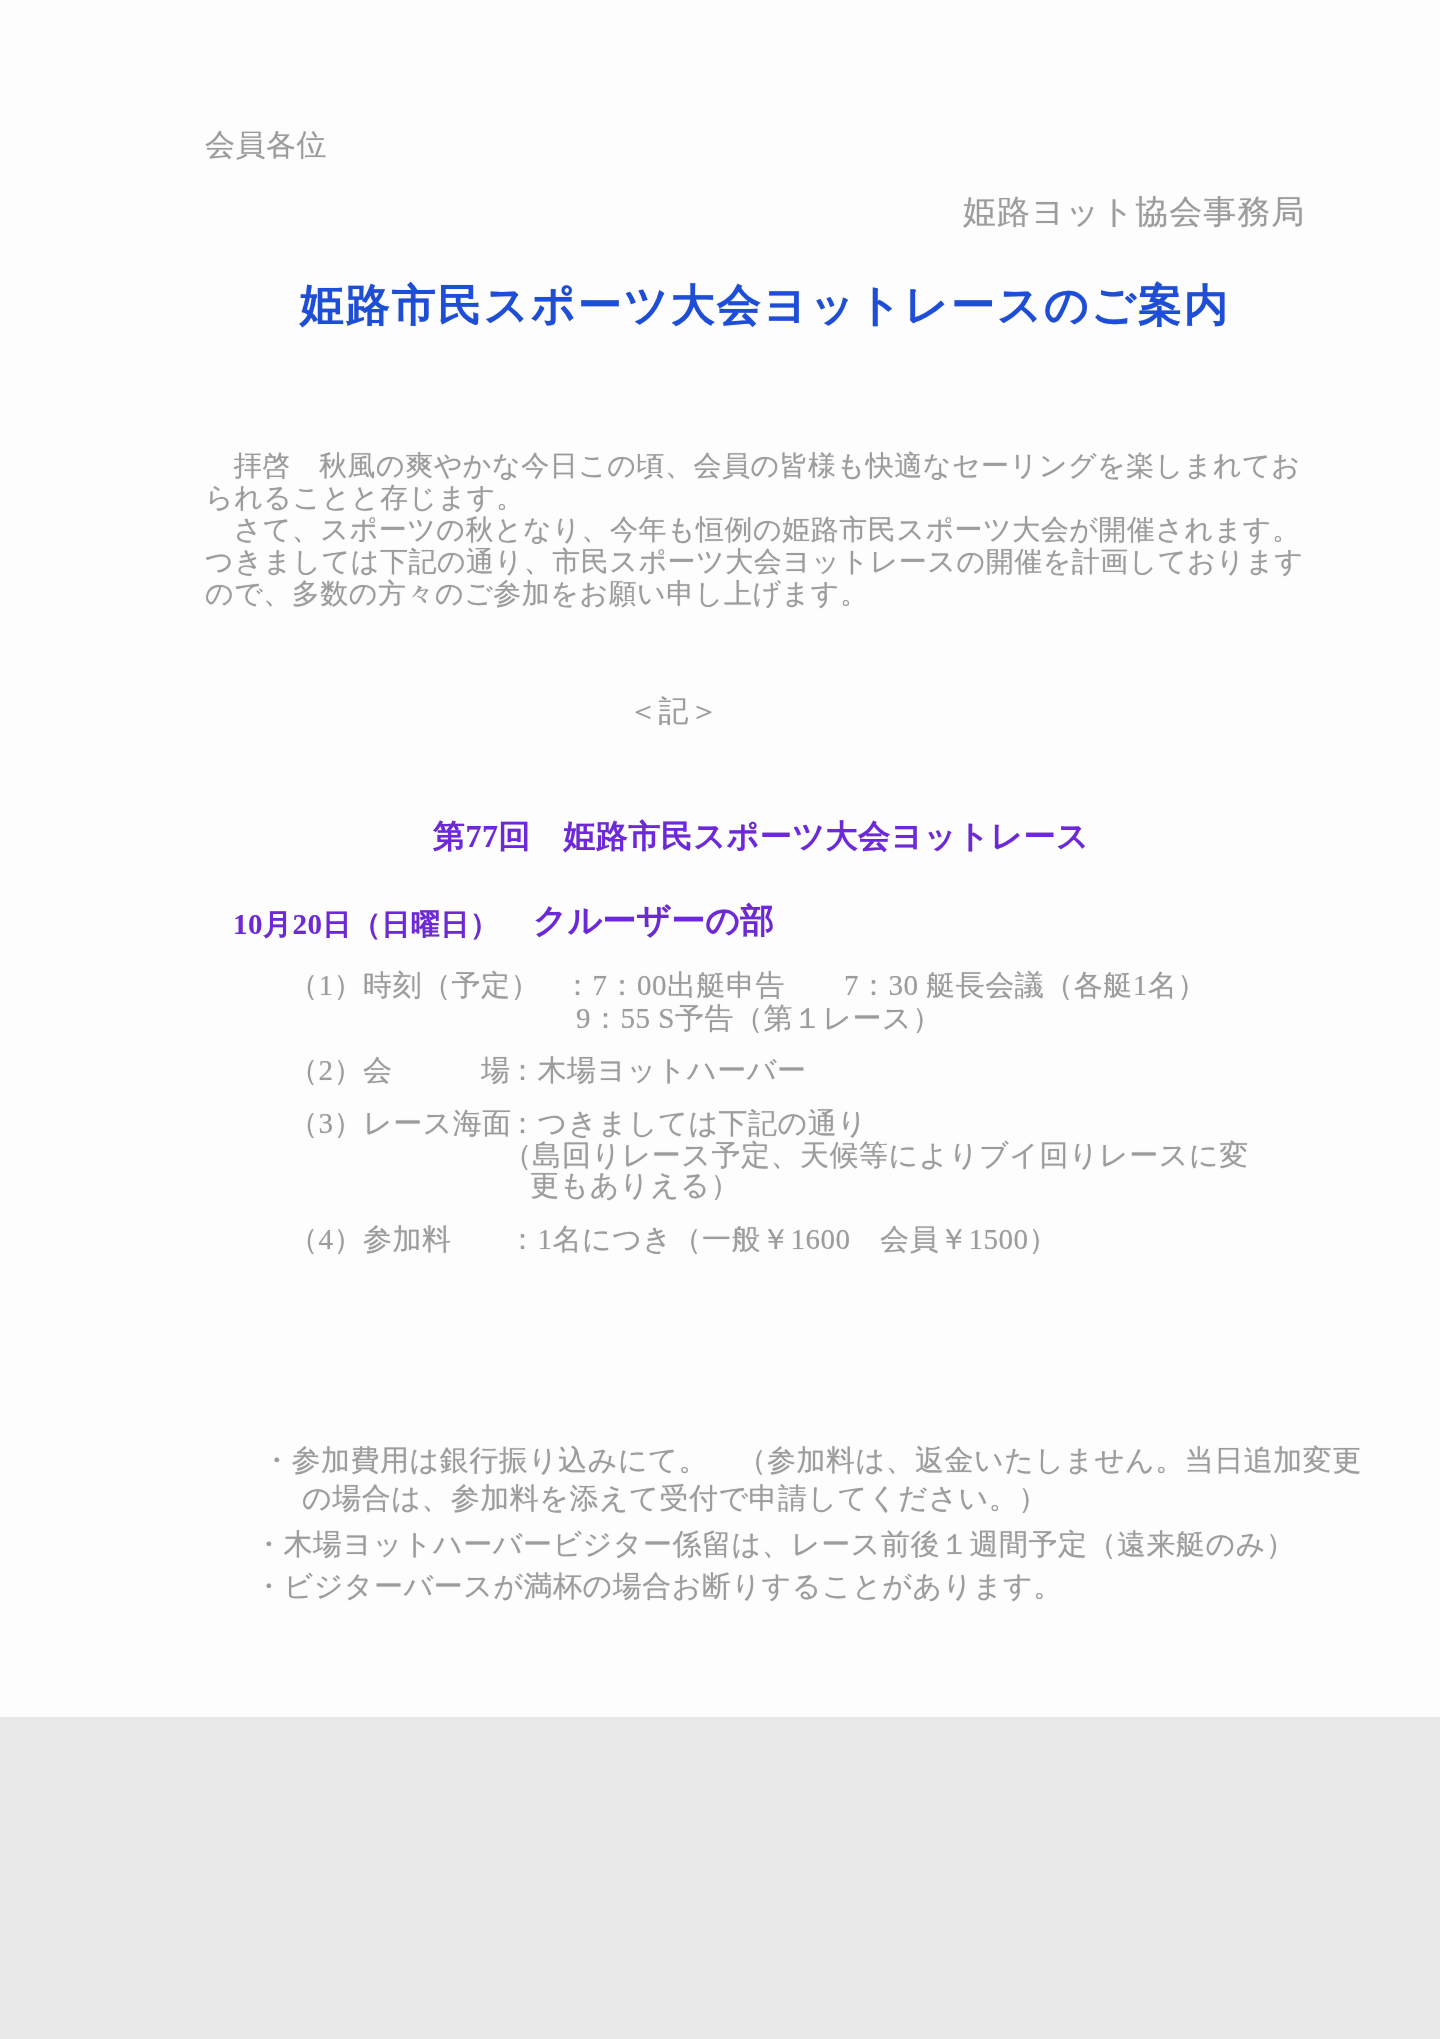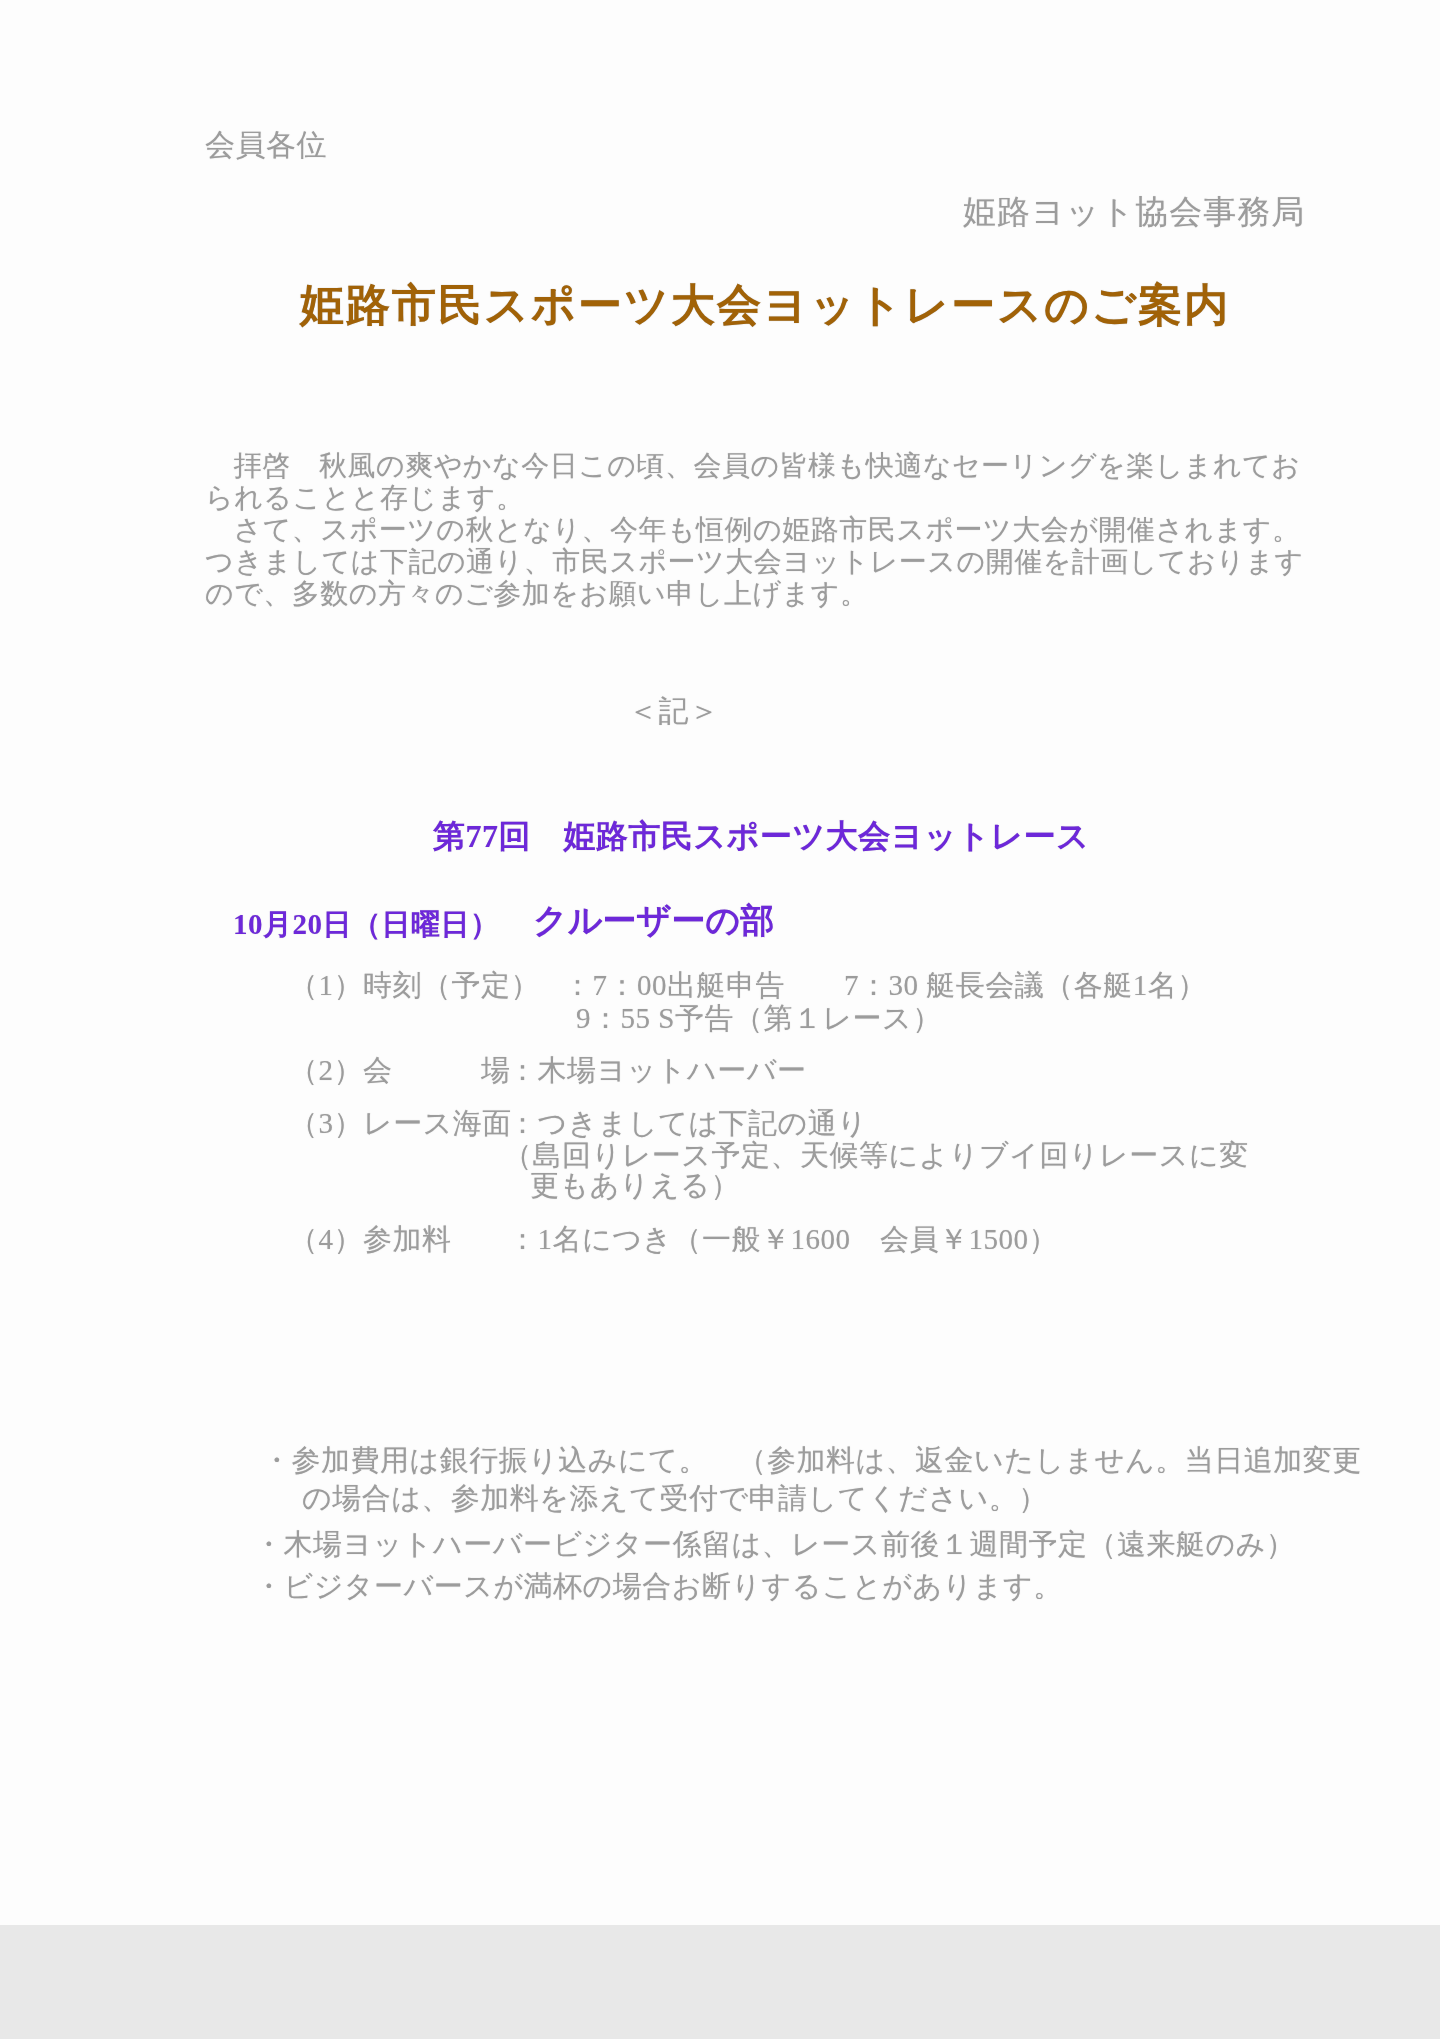--- a/index.html
+++ b/index.html
@@ -1,31 +1,31 @@
 <!DOCTYPE html>
 <html><head>
 <meta charset="utf-8">
 <style>
   html,body{margin:0;padding:0;background:#e8e8e8;}
   .page{
     position:relative;
-    width:1440px;height:1925px;
+    width:1440px;height:1717px;
     margin:0 auto;
     background:#fdfdfd;
     overflow:hidden;
     font-family:"Liberation Serif", serif;
     color:#9c9c9c;
     filter:blur(0.3px);
   }
   .t{position:absolute;white-space:pre;line-height:1;letter-spacing:0.5px;
      text-shadow:0 0 1px rgba(160,160,160,0.55);}
   .serif{font-family:"Liberation Serif", serif;}
   .sans{font-family:"Liberation Sans", sans-serif;}
   .bold{font-weight:bold;color:#6d28d9;}
-  .title{font-size:44px;letter-spacing:2px;color:#a16207;
+  .title{font-size:44px;letter-spacing:2px;color:#1d4ed8;
          text-shadow:0 0 1px rgba(140,140,140,0.7);}
   .fs27{font-size:33px;}
   .fs28{font-size:28px;}
   .fs29{font-size:29px;}
   .fs30{font-size:30px;}
   .fs32{font-size:32px;}
   .fs34{font-size:34px;}
 </style>
 </head>
 <body>

